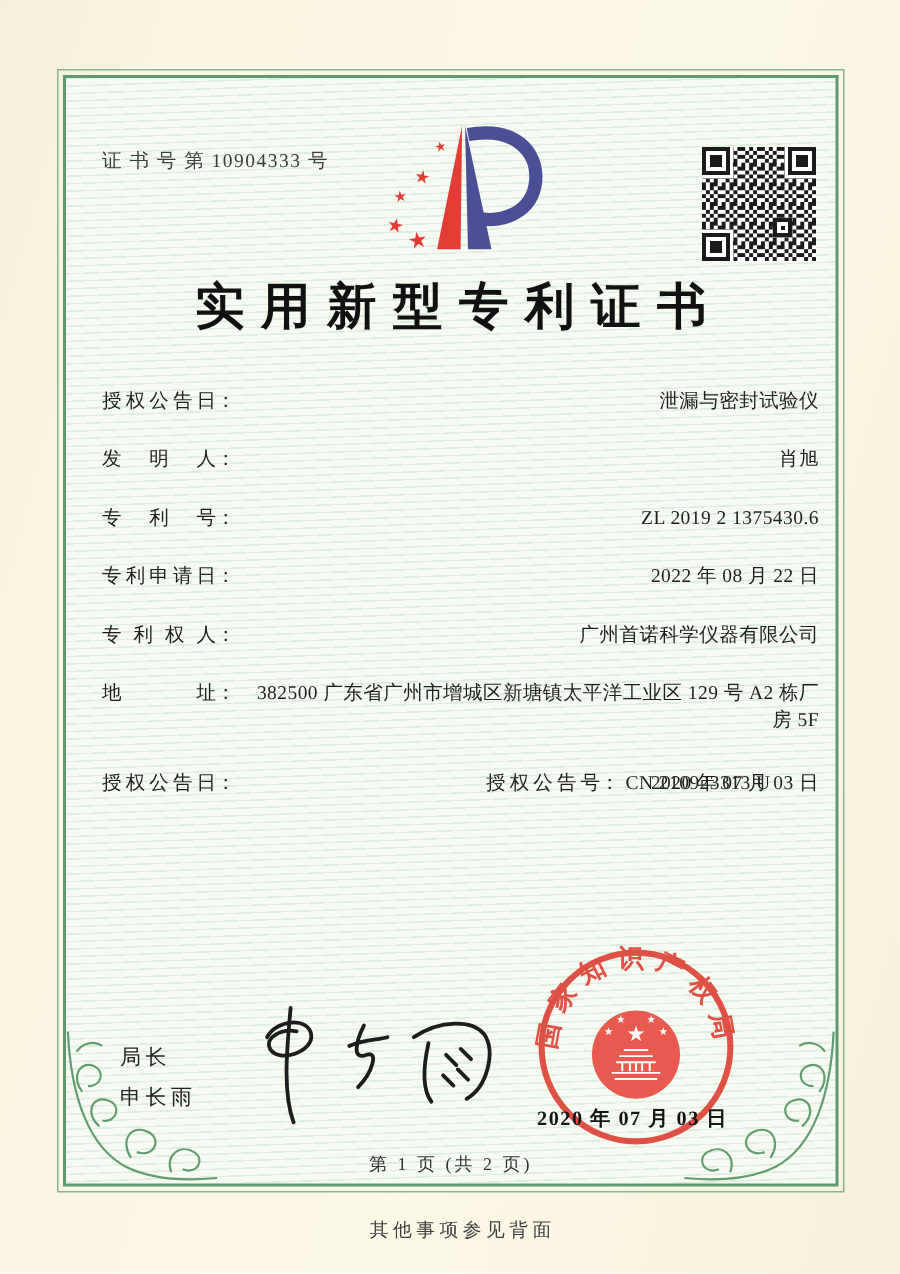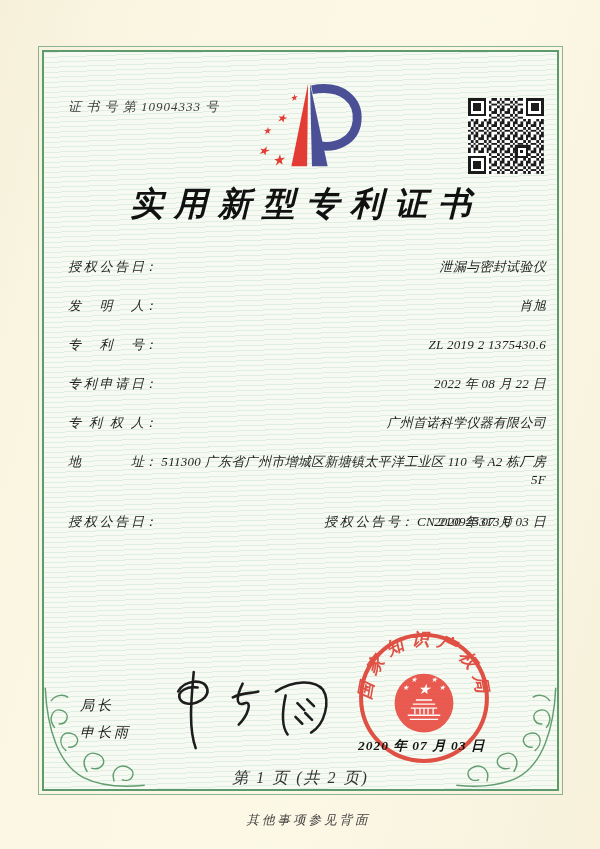--- a/index.html
+++ b/index.html
@@ -3,21 +3,20 @@
 <meta charset="utf-8">
 <style>
   * { margin:0; padding:0; box-sizing:border-box; }
   html,body { width:600px; }
   body { font-family:"Liberation Serif","DejaVu Serif",serif; }
 
   .page {
     position:relative; width:600px; height:849px;
     background:linear-gradient(105deg,#f6f0da 0%, #fbf6e2 18%, #fcf8e6 60%, #f7f1db 100%);
     overflow:hidden;
-    font-style:italic;
   }
 
   .cert-outer {
     position:absolute; left:38px; top:46px; width:525px; height:749px;
     border:1px solid #8ab394; padding:3px;
   }
   .cert-inner {
     position:relative; width:100%; height:100%;
     border:2px solid #5d9a6e;
     background:
@@ -62,21 +61,21 @@
   .signature { position:absolute; left:102px; top:616px; width:205px; height:88px; }
 
   .seal { position:absolute; left:312px; top:578px; width:136px; height:136px; }
   .seal-date {
     position:absolute; left:314px; top:685px;
     font-size:13.5px; color:#141414; letter-spacing:1px; font-weight:bold;
   }
 
   .page-no {
     position:absolute; top:716px; left:0; right:0; text-align:center;
-    font-size:16px; color:#333; letter-spacing:2px;
+    font-size:12px; color:#333; letter-spacing:2px;
   }
 
   .corner-ornament { position:absolute; width:108px; height:110px; bottom:-3px; }
   .corner-ornament.left  { left:-3px; }
   .corner-ornament.right { right:-3px; transform:scaleX(-1); }
 
   .back-note {
     position:absolute; top:812px; left:0; right:0; text-align:center;
     font-size:12.5px; color:#3f3f3f; letter-spacing:3px;margin-left:17px;
   }
@@ -150,21 +149,21 @@
           <span class="val">2022 年 08 月 22 日</span>
         </div>
         <div class="row">
           <span class="lbl">专利权人</span>
             <span class="colon">：</span>
           <span class="val">广州首诺科学仪器有限公司</span>
         </div>
         <div class="row addr">
           <span class="lbl">地址</span>
             <span class="colon">：</span>
-          <span class="val">511300 广东省广州市增城区新塘镇太平洋工业区 110 号 A2 栋厂房 5F</span>
+          <span class="val">382500 广东省广州市增城区新塘镇太平洋工业区 129 号 A2 栋厂房 5F</span>
         </div>
         <div class="row grant">
           <span class="lbl">授权公告日</span>
             <span class="colon">：</span>
           <span class="val">2020 年 07 月 03 日</span>
           <span class="pair2">
             <span class="lbl">授权公告号</span>
               <span class="colon">：</span>
             <span class="val">CN 210923313 U</span>
           </span>

